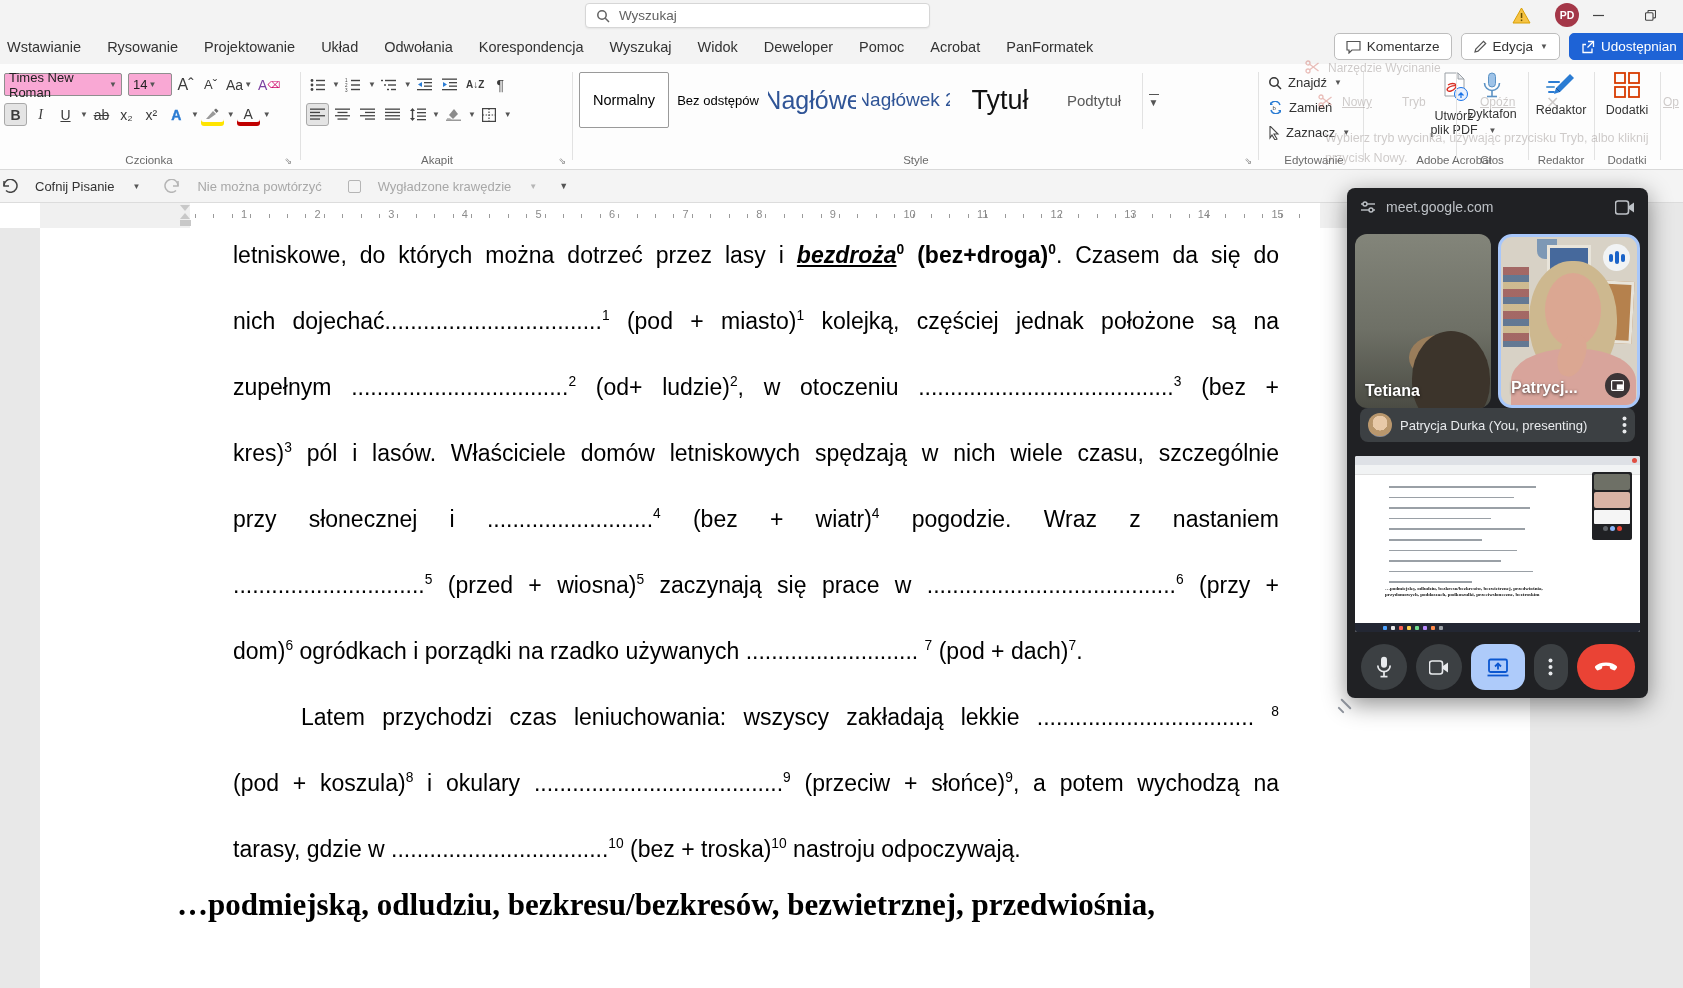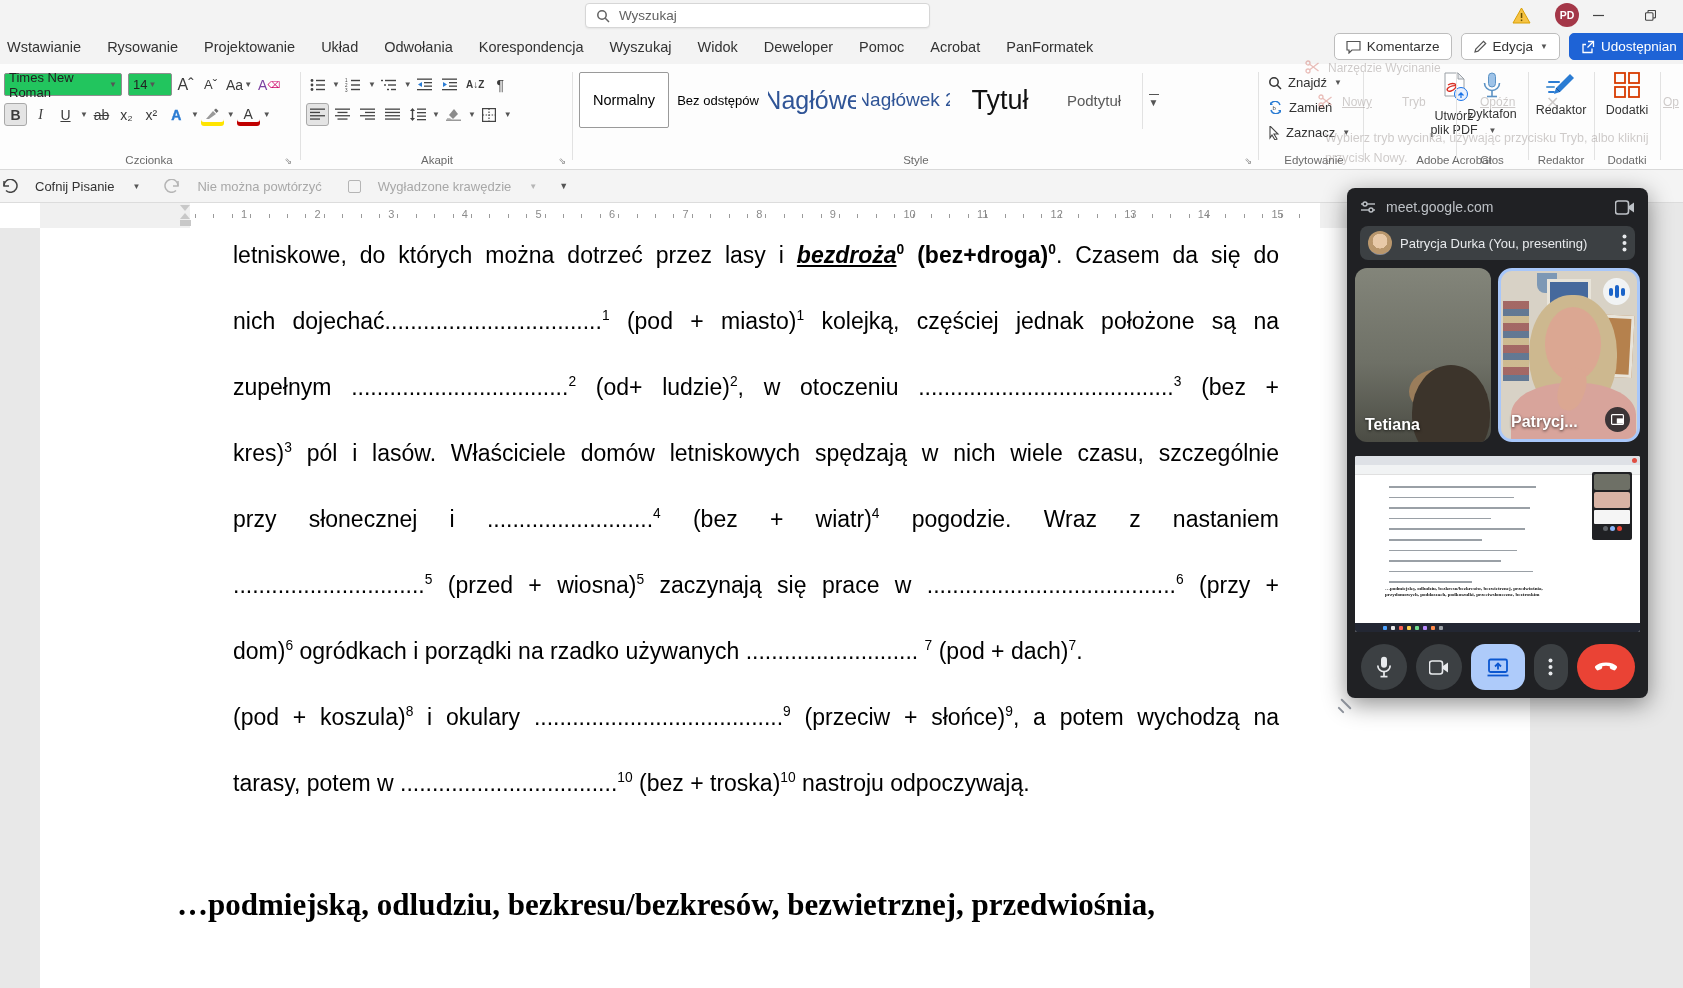--- a/index.html
+++ b/index.html
@@ -31,21 +31,21 @@
     border-bottom:1px solid #d9d9d9; z-index:28; }
   .rgroup { position:absolute; top:0; height:105px; }
   .rgrouplabel { position:absolute; bottom:3px; left:0; right:0; text-align:center; font-size:11.5px; color:#6a6a6a; }
   .launcher { position:absolute; bottom:3px; right:2px; font-size:9px; color:#8a8a8a; }
   .rsep { position:absolute; top:8px; height:88px; width:1px; background:#e2e2e2; }
   .rrow { display:flex; align-items:center; gap:2px; }
   .rb { min-width:23px; height:23px; display:inline-flex; align-items:center; justify-content:center;
     font-size:14px; color:#3b3b3b; border-radius:3px; padding:0 2px; }
   .rb.on { background:#e4e4e4; border:1px solid #a9a9a9; }
   .chev { font-size:8px; color:#555; margin-left:1px; }
-  .combo { border:1px solid #8f8f8f; border-radius:2px; background:#22c55e; height:23px;
+  .combo { border:1px solid #8f8f8f; border-radius:2px; background:#f9a8d4; height:23px;
     display:flex; align-items:center; font-size:13px; color:#222; padding:0 4px; justify-content:flex-start; }
   .under-red { box-shadow:inset 0 -4px 0 #c00000; padding-bottom:2px;}
   .under-yellow { box-shadow:inset 0 -4px 0 #ffe400; padding-bottom:2px;}
   .blueA { color:#2b7cd3; font-weight:bold; -webkit-text-stroke:.4px #2b7cd3; }
   .style-card { width:90px; height:56px; margin:2px 1px; border:1px solid transparent; display:flex;
     align-items:center; justify-content:center; white-space:nowrap; overflow:hidden; color:#000; }
   .style-card.sel { border:1px solid #9a9a9a; background:#fff; border-radius:2px; }
   .style-card:nth-child(2){ font-size:13px; }
   .style-card:nth-child(1){ font-size:14.5px; }
   .style-card:nth-child(3){ font-size:25px; color:#2f5496; font-weight:300; }
@@ -622,22 +622,23 @@
   <div id="page"></div>
 
   <div id="doctext">
       <div class="doc-line"><span>letniskowe, do których można dotrzeć  przez lasy i </span><span class="seg-b seg-i seg-u">bezdroża</span><sup class="seg-b">0</sup><span>  </span><span class="seg-b">(bez+droga)</span><sup class="seg-b">0</sup><span>. Czasem da się do</span></div>
       <div class="doc-line"><span>nich   dojechać..................................</span><sup>1</sup><span> (pod + miasto)</span><sup>1</sup><span> kolejką, częściej jednak położone są na</span></div>
       <div class="doc-line"><span>zupełnym ..................................</span><sup>2</sup><span> (od+ ludzie)</span><sup>2</sup><span>,   w otoczeniu ........................................</span><sup>3</sup><span> (bez +</span></div>
       <div class="doc-line"><span>kres)</span><sup>3</sup><span> pól i lasów. Właściciele domów letniskowych spędzają w nich wiele czasu, szczególnie</span></div>
       <div class="doc-line"><span>przy słonecznej i ..........................</span><sup>4</sup><span> (bez + wiatr)</span><sup>4</sup><span> pogodzie. Wraz z nastaniem</span></div>
       <div class="doc-line"><span>..............................</span><sup>5</sup><span> (przed + wiosna)</span><sup>5</sup><span> zaczynają się prace w .......................................</span><sup>6</sup><span> (przy +</span></div>
       <div class="doc-line noend"><span>dom)</span><sup>6</sup><span> ogródkach i porządki na rzadko używanych  ........................... </span><sup>7</sup><span> (pod + dach)</span><sup>7</sup><span>.</span></div>
+      <div class="doc-line indent"><span>Latem przychodzi czas leniuchowania: wszyscy zakładają lekkie .................................. </span><sup>8</sup></div>
       <div class="doc-line"><span>(pod + koszula)</span><sup>8</sup><span> i okulary .......................................</span><sup>9</sup><span> (przeciw + słońce)</span><sup>9</sup><span>, a potem wychodzą na</span></div>
-      <div class="doc-line noend"><span>tarasy, potem w ..................................</span><sup>10</sup><span> (bez + troska)</span><sup>10</sup><span> nastroju odpoczywają.</span></div>
+      <div class="doc-line noend"><span>tarasy, gdzie w ..................................</span><sup>10</sup><span> (bez + troska)</span><sup>10</sup><span> nastroju odpoczywają.</span></div>
     </div>
 
   <div id="answers">
       <div>…podmiejską, odludziu, bezkresu/bezkresów, bezwietrznej, przedwiośnia,</div>
     </div>
 
   <div id="ruler">
     <div class="marginzone" style="left:40px;width:150px;"></div>
     <div class="marginzone" style="left:1320px;width:210px;"></div>
     <div class="ticks"></div>
@@ -678,32 +679,20 @@
       </span>
     <span>meet.google.com</span>
     <span class="spacer"></span>
     <span>
         <svg width="20" height="15" viewBox="0 0 20 15">
           <rect x="0.5" y="1" width="13" height="13" rx="2.5" fill="none" stroke="currentColor" stroke-width="1.6"></rect>
           <path d="M14 6l5-3.5v10L14 9z" fill="currentColor"></path>
         </svg>
       </span>
   </div>
-  <div id="presenter-pill">
-    <span class="pill-avatar"></span>
-    <span>Patrycja Durka (You, presenting)</span>
-    <span class="spacer"></span>
-    <span>
-        <svg width="5" height="18" viewBox="0 0 5 18" fill="currentColor">
-          <circle cx="2.5" cy="2.5" r="2"></circle>
-          <circle cx="2.5" cy="9" r="2"></circle>
-          <circle cx="2.5" cy="15.5" r="2"></circle>
-        </svg>
-      </span>
-  </div>
   <div id="tiles">
     <div class="tile" id="tile1">
       <div class="hair"></div>
         <div class="head"></div>
       <span class="tile-label">Tetiana</span>
     </div>
     <div class="tile" id="tile2">
       <div class="shelf"></div>
         <div class="vase"></div>
         <div class="poster1"></div>
@@ -719,20 +708,32 @@
       </div>
       <div class="pip-badge">
           <svg width="13" height="11" viewBox="0 0 13 11" fill="none" stroke="#fff" stroke-width="1.2">
             <rect x="0.6" y="0.6" width="11.8" height="9.8" rx="1"></rect>
             <rect x="6.4" y="5" width="5" height="4" fill="#fff"></rect>
           </svg>
         </div>
       <span class="tile-label">Patrycj...</span>
     </div>
   </div>
+  <div id="presenter-pill">
+    <span class="pill-avatar"></span>
+    <span>Patrycja Durka (You, presenting)</span>
+    <span class="spacer"></span>
+    <span>
+        <svg width="5" height="18" viewBox="0 0 5 18" fill="currentColor">
+          <circle cx="2.5" cy="2.5" r="2"></circle>
+          <circle cx="2.5" cy="9" r="2"></circle>
+          <circle cx="2.5" cy="15.5" r="2"></circle>
+        </svg>
+      </span>
+  </div>
   <div id="sharepreview">
     <div id="sp-tabs">
         <span class="dot-close"></span>
       </div>
     <div id="sp-tools"></div>
     <div id="sp-lines">
         <div style="width: 92%;"></div>
         <div style="width: 78%;"></div>
         <div style="width: 88%;"></div>
         <div style="width: 64%;"></div>

